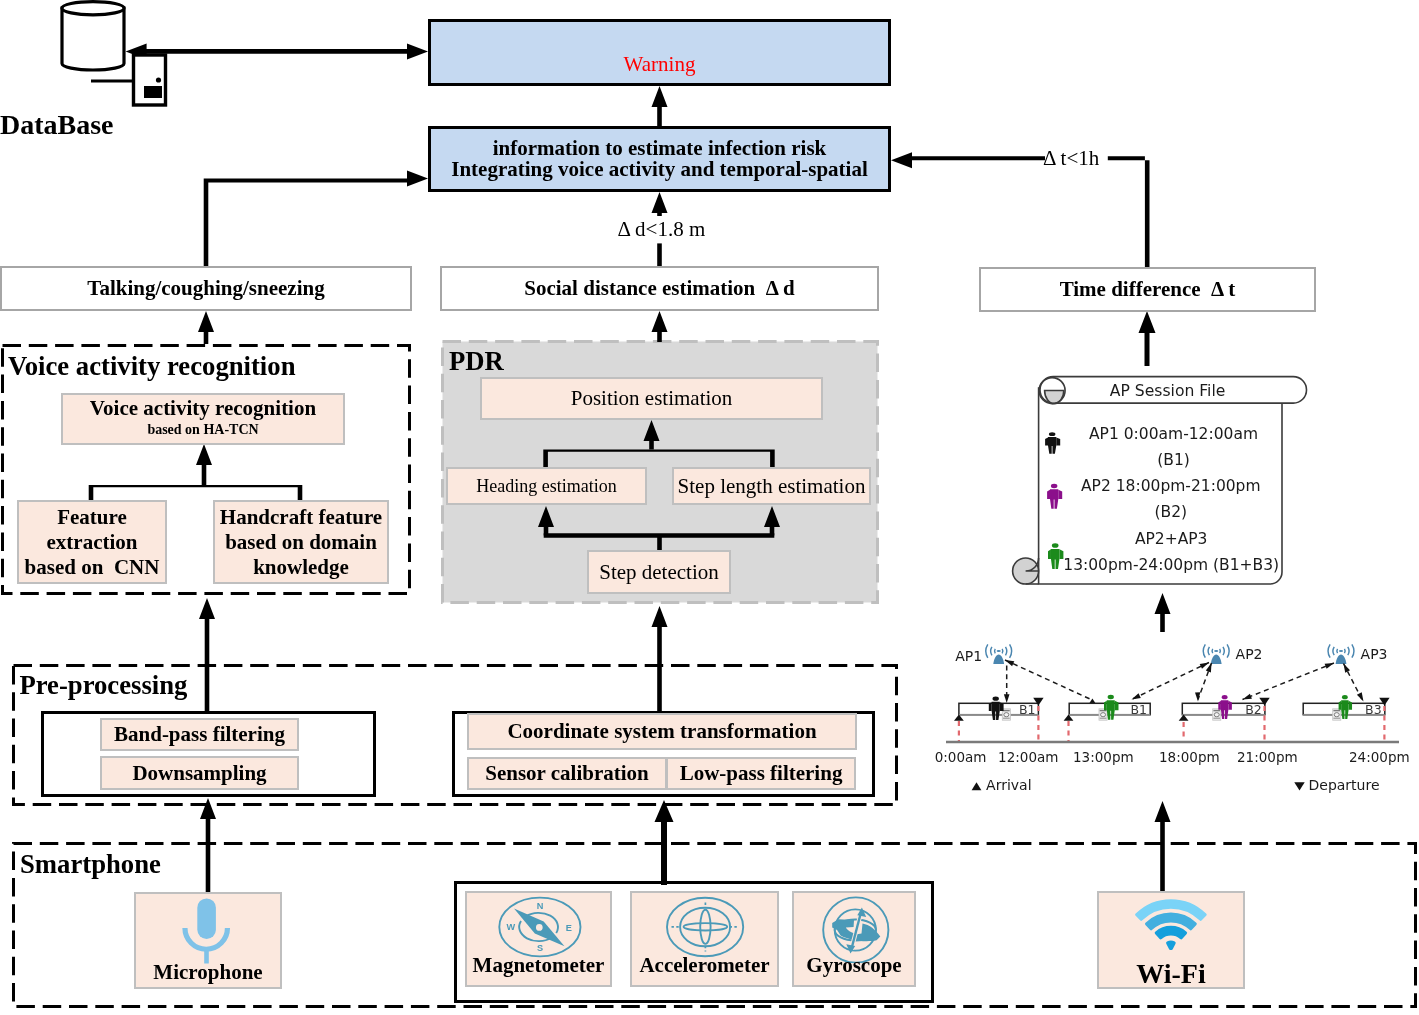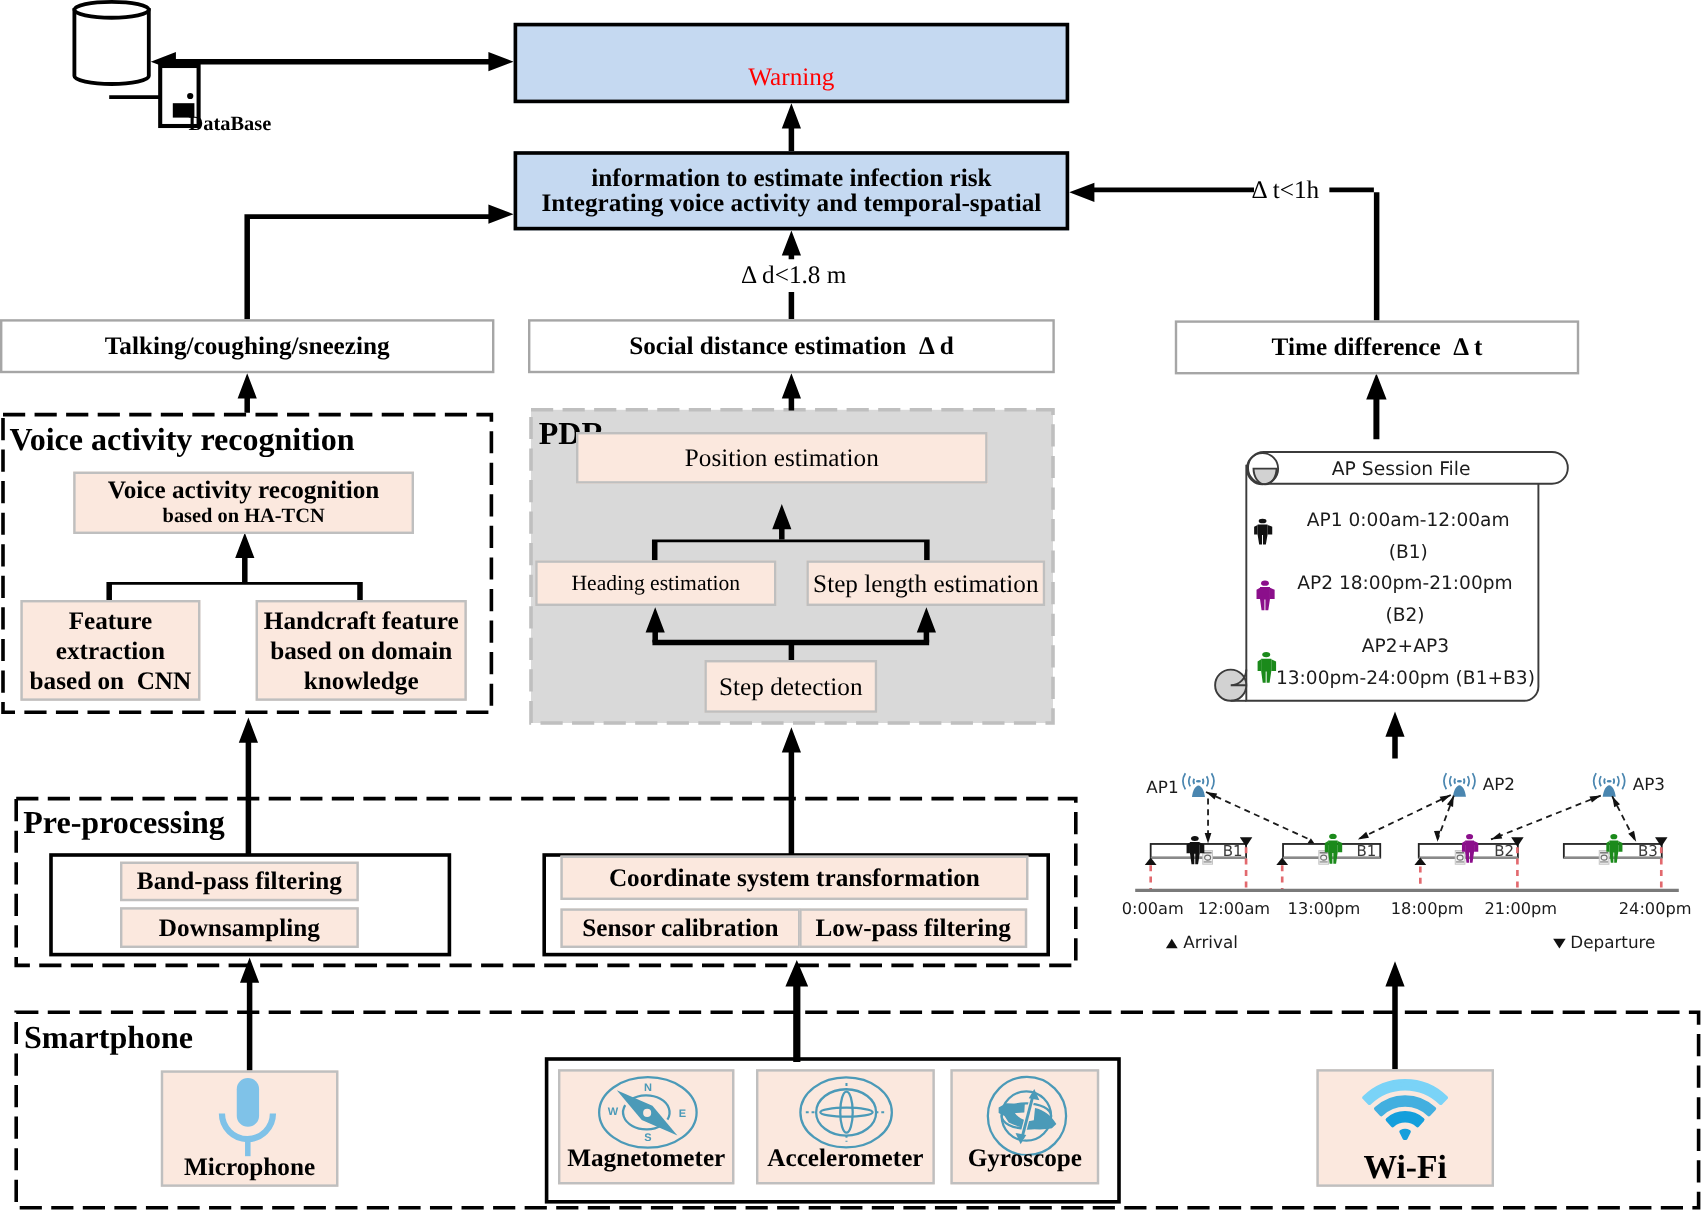--- a/index.html
+++ b/index.html
@@ -68,21 +68,21 @@
 <svg class="lbl" style="left:55px;top:-2px;width:120px;height:115px" viewBox="55 -2 120 115">
   <g fill="#fff" stroke="#000" stroke-width="3.2">
     <path d="M62,8.2 L62,63.4 A31,6.6 0 0 0 124,63.4 L124,8.2 Z"></path>
     <ellipse cx="93" cy="8.2" rx="31" ry="6.6"></ellipse>
   </g>
   <path d="M91,81 L137,81" stroke="#000" stroke-width="3.2" fill="none"></path>
   <rect x="133.5" y="55" width="32" height="50" fill="#fff" stroke="#000" stroke-width="3.4"></rect>
   <rect x="144" y="86" width="18" height="12" fill="#000"></rect>
   <circle cx="158.5" cy="80" r="2.6" fill="#000"></circle>
 </svg>
-<div class="lbl bserif" style="left:0px;top:93px;width:226px;text-align:right;font-size:17px">DataBase</div>
+<div class="lbl bserif" style="left:0px;top:109px;width:226px;text-align:left;font-size:28px">DataBase</div>
 
 <div class="box blue" style="left:428px;top:19px;width:463px;height:67px;padding-top:23px">
   <span class="rserif" style="font-size:21px;color:#ff0000">Warning</span>
 </div>
 <div class="box blue" style="left:428px;top:126px;width:463px;height:66px;flex-direction:column;line-height:21px">
   <span class="bserif" style="font-size:21px">information to estimate infection risk</span>
   <span class="bserif" style="font-size:21px">Integrating voice activity and temporal-spatial</span>
 </div>
 
 <div class="edgelbl rserif" style="left:613.5px;top:217px;font-size:21px;padding:0 4px">Δ d&lt;1.8 m</div>
@@ -94,35 +94,35 @@
 <div class="box whitebox" style="left:440px;top:266px;width:439px;height:45px">
   <span class="bserif" style="font-size:21px">Social distance estimation  Δ d</span>
 </div>
 <div class="box whitebox" style="left:979px;top:267px;width:337px;height:45px">
   <span class="bserif" style="font-size:21px">Time difference  Δ t</span>
 </div>
 
 <div class="cap" style="left:7.9px;top:350.6px;font-size:26.7px">Voice activity recognition</div>
 <div class="box peach" style="left:61px;top:393px;width:284px;height:52px;flex-direction:column;line-height:21px">
   <span class="bserif" style="font-size:21px">Voice activity recognition</span>
-  <span class="bserif" style="font-size:17px">based on HA-TCN</span>
+  <span class="bserif" style="font-size:14px">based on HA-TCN</span>
 </div>
 <div class="box peach" style="left:17px;top:500px;width:150px;height:84px;flex-direction:column;line-height:25px">
   <span class="bserif" style="font-size:21px">Feature</span>
   <span class="bserif" style="font-size:21px">extraction</span>
   <span class="bserif" style="font-size:21px">based on  CNN</span>
 </div>
 <div class="box peach" style="left:213px;top:500px;width:176px;height:84px;flex-direction:column;line-height:25px">
   <span class="bserif" style="font-size:21px">Handcraft feature</span>
   <span class="bserif" style="font-size:21px">based on domain</span>
   <span class="bserif" style="font-size:21px">knowledge</span>
 </div>
 
 <div class="cap" style="left:449px;top:345.6px;font-size:26.7px">PDR</div>
-<div class="box peach" style="left:480px;top:360px;width:343px;height:43px">
+<div class="box peach" style="left:480px;top:377px;width:343px;height:43px">
   <span class="rserif" style="font-size:21px">Position estimation</span>
 </div>
 <div class="box peach" style="left:446px;top:467px;width:201px;height:38px">
   <span class="rserif" style="font-size:18px">Heading estimation</span>
 </div>
 <div class="box peach" style="left:672px;top:467px;width:199px;height:38px">
   <span class="rserif" style="font-size:21px">Step length estimation</span>
 </div>
 <div class="box peach" style="left:587px;top:550px;width:144px;height:44px">
   <span class="rserif" style="font-size:21px">Step detection</span>

